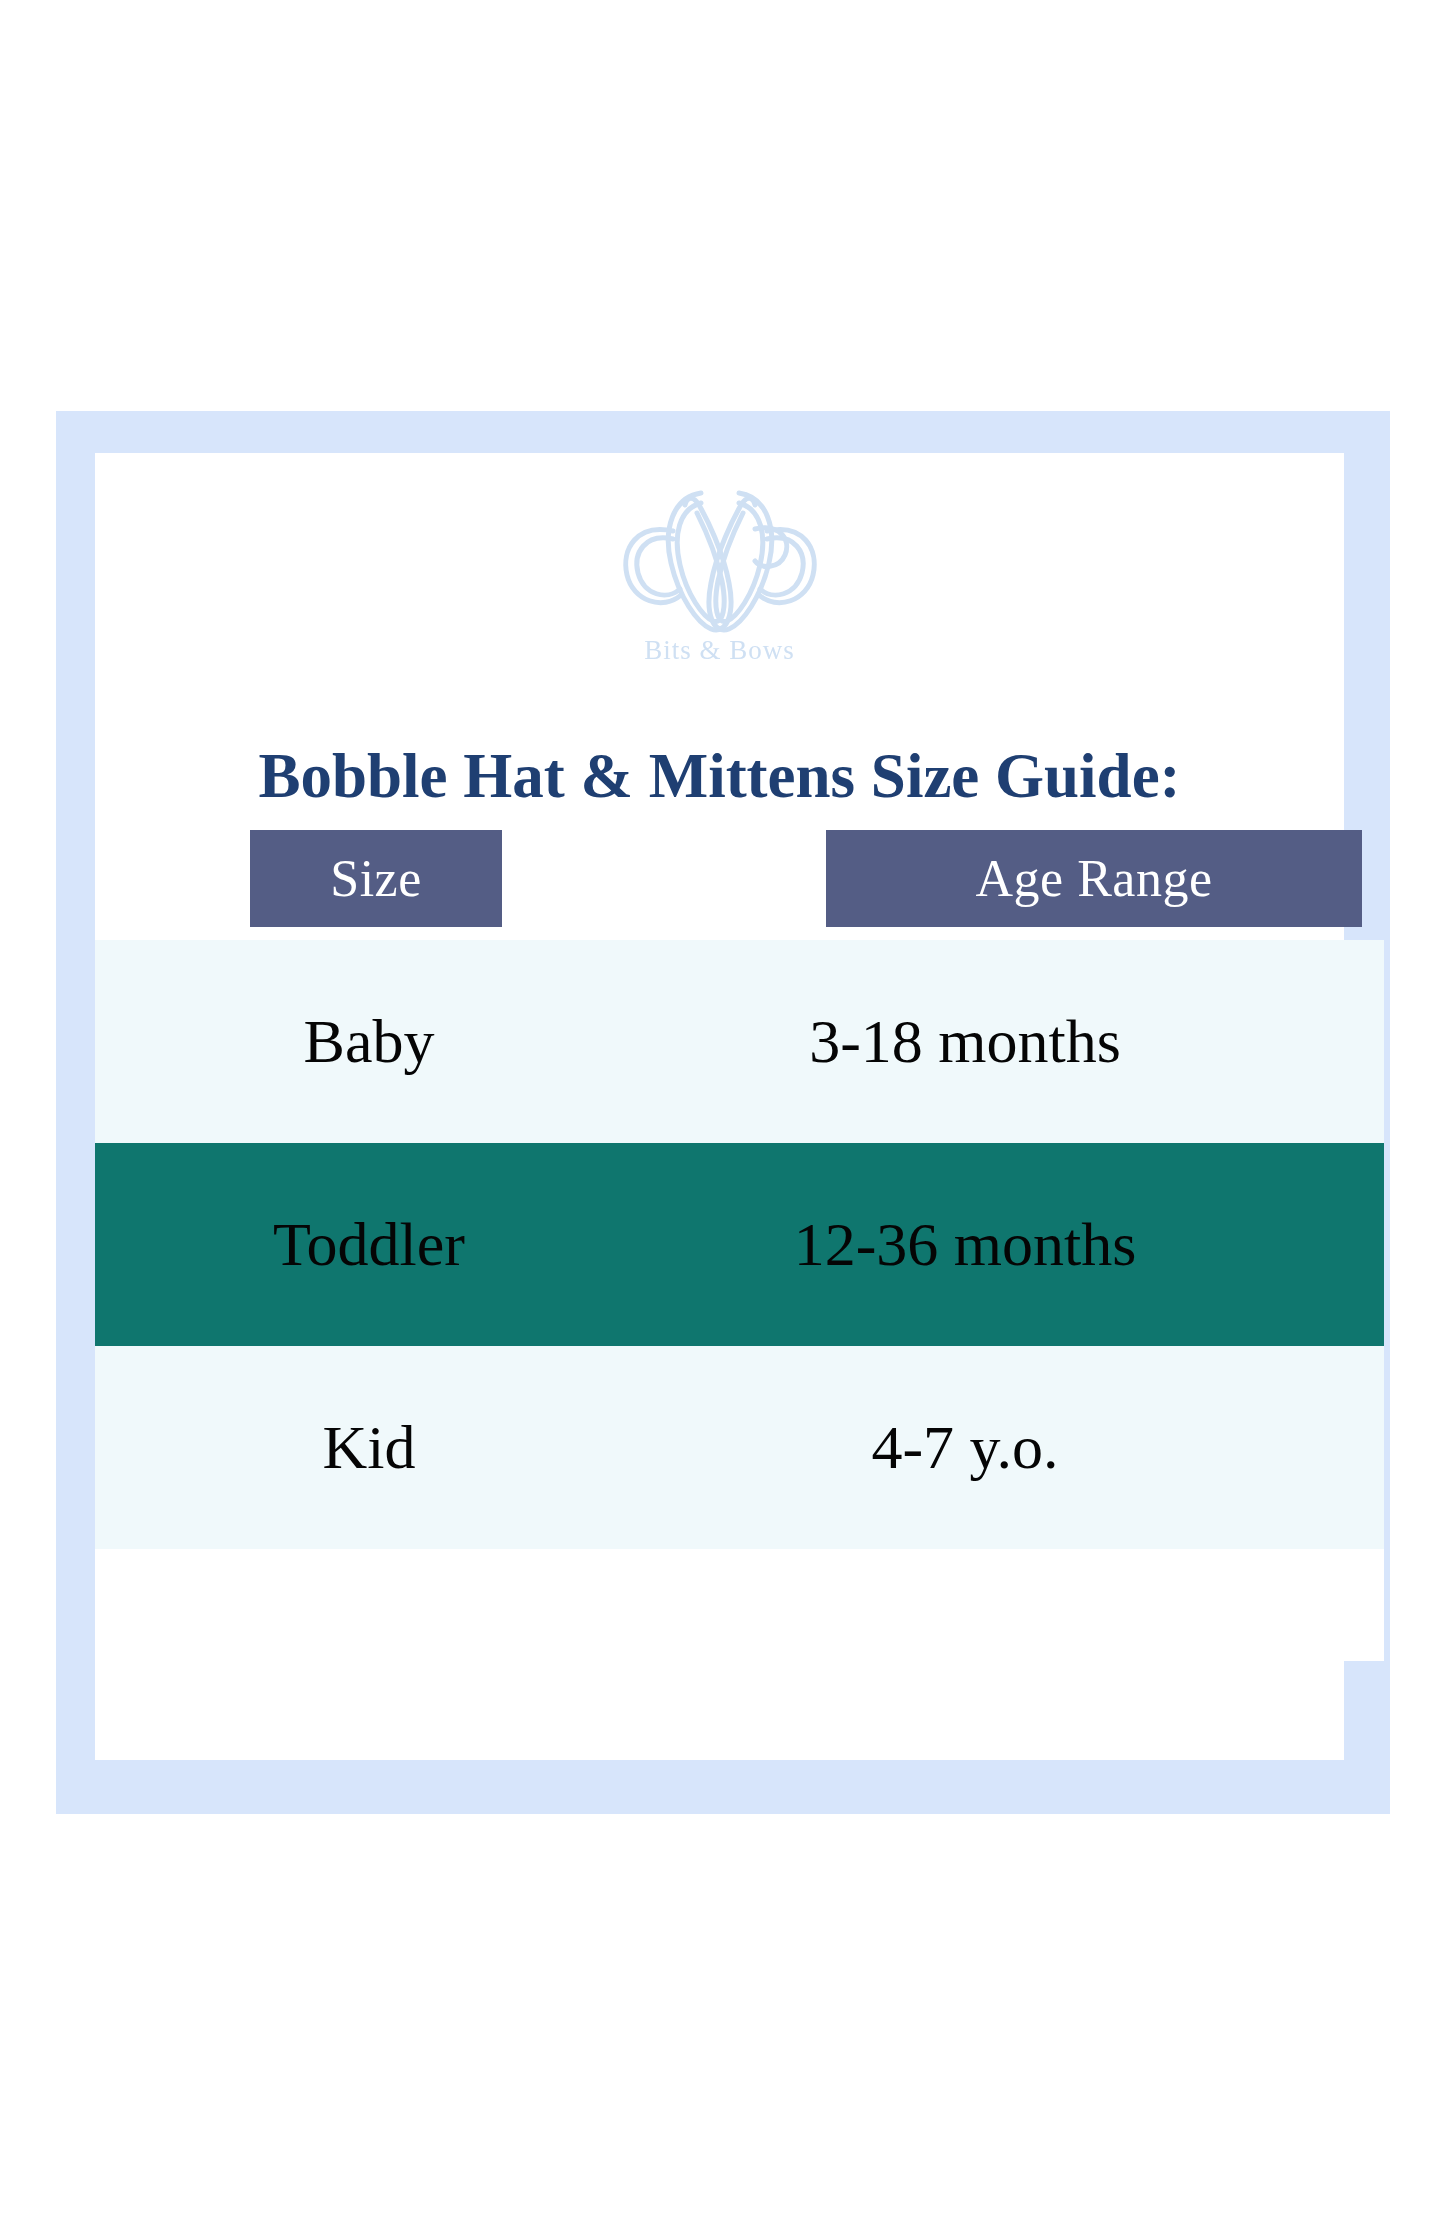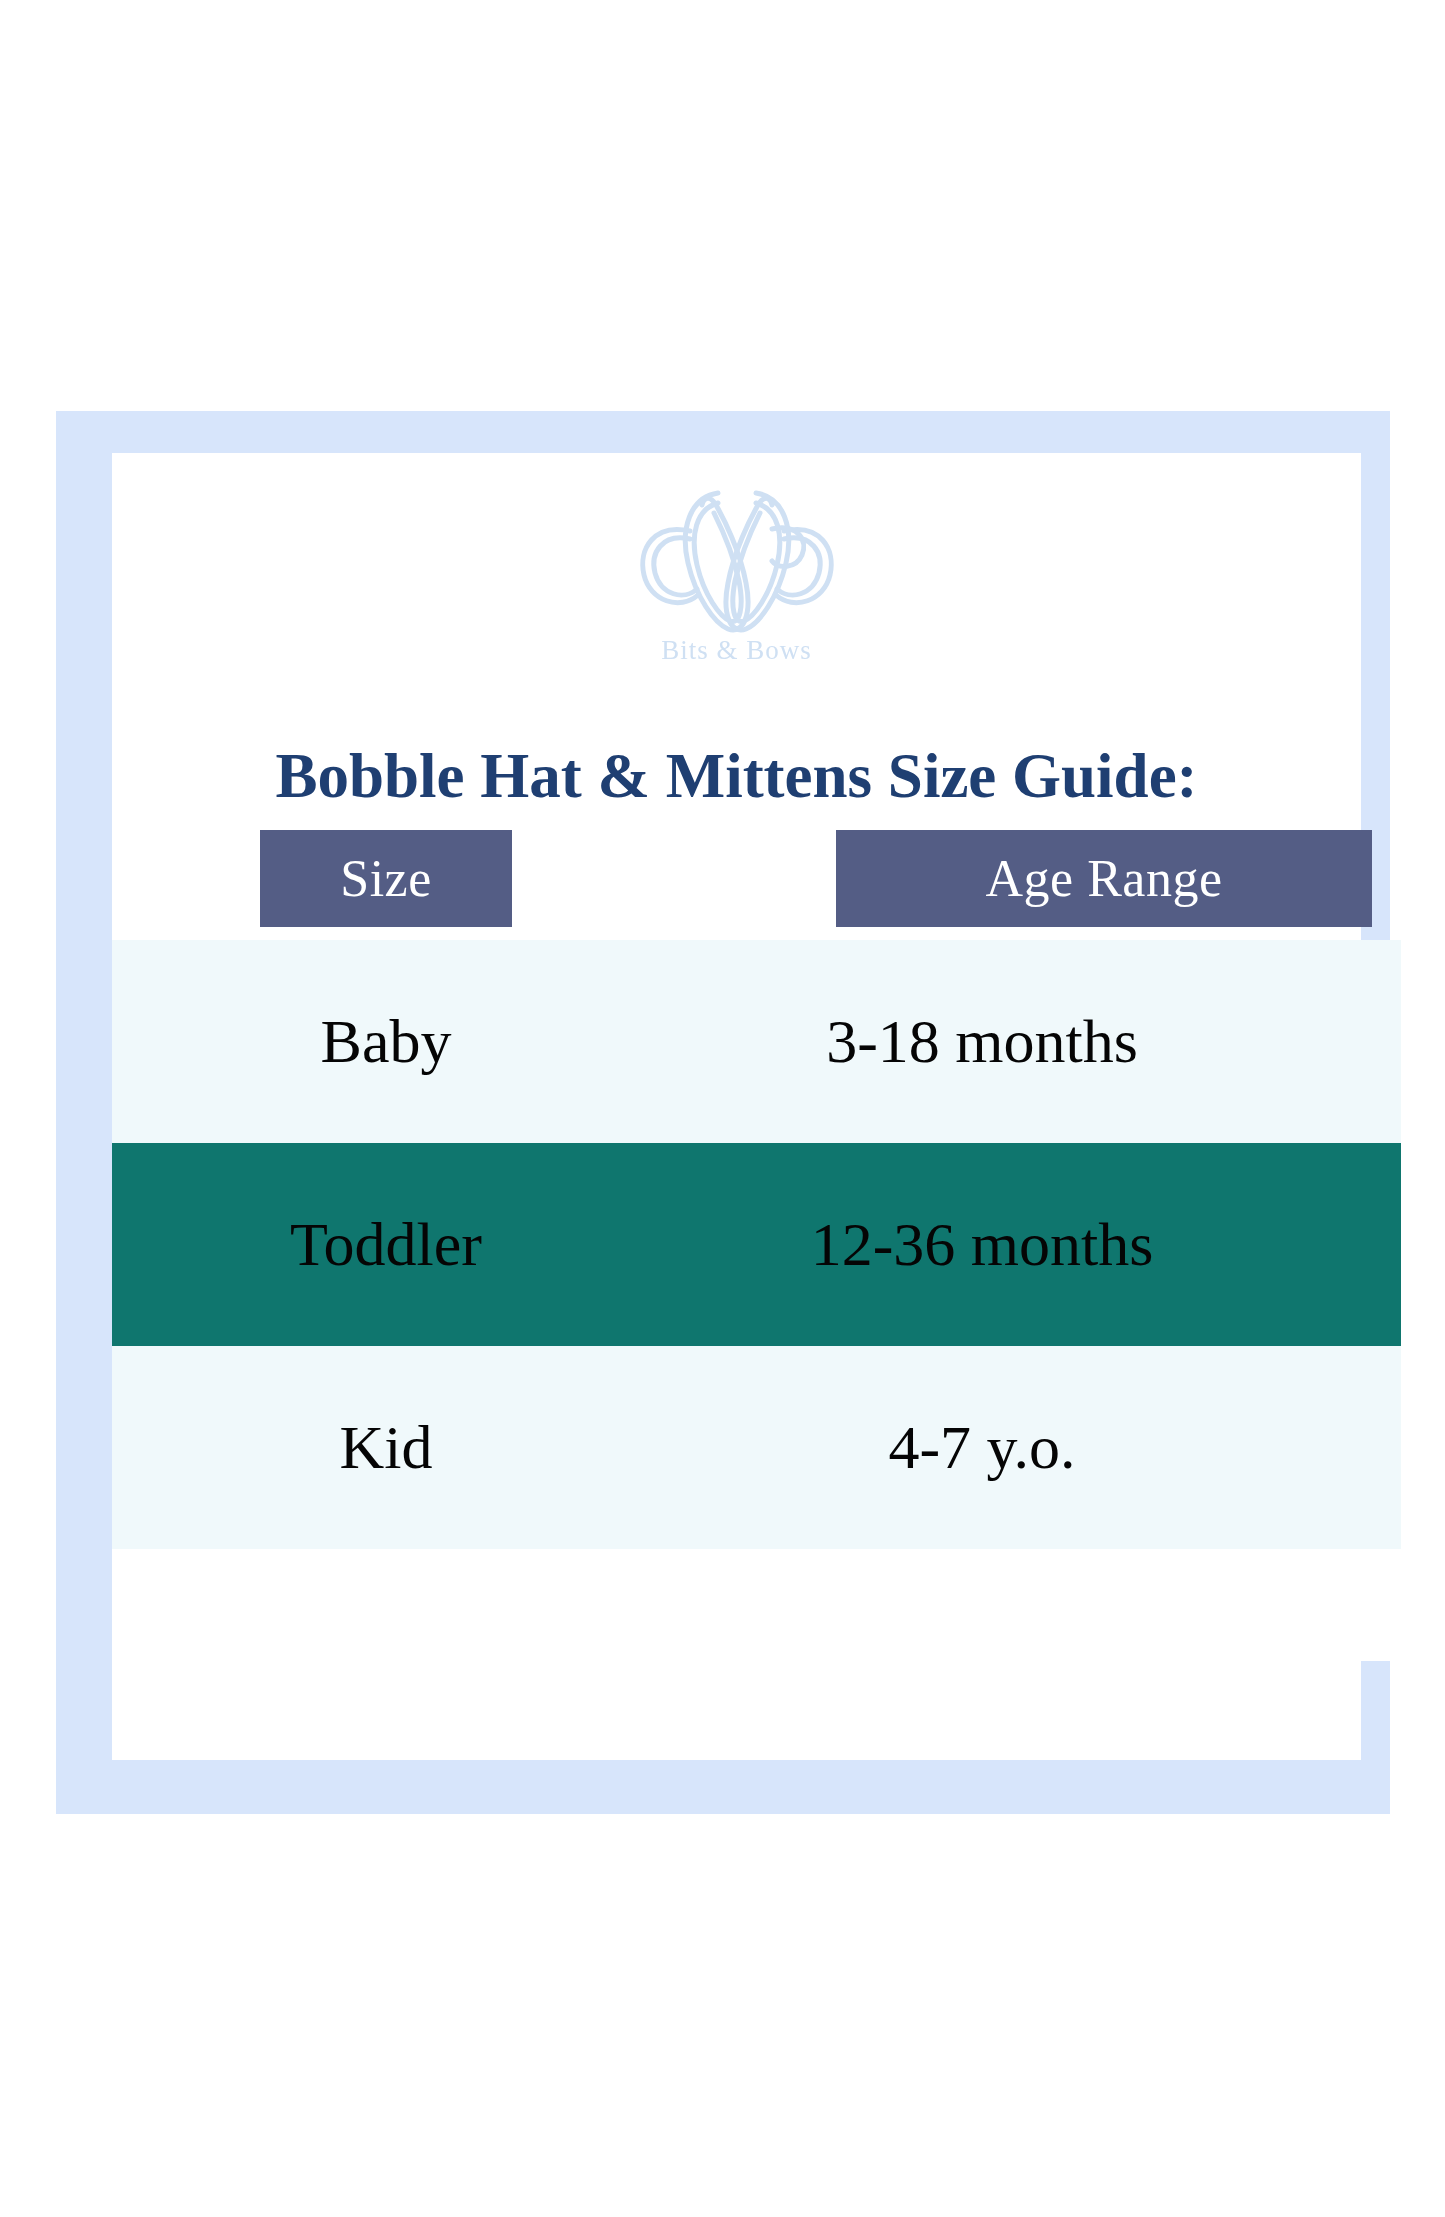--- a/index.html
+++ b/index.html
@@ -80,20 +80,21 @@
   .table {
     position: absolute;
     left: 0;
     top: 340px;
     width: 1249px;
   }
 
   .thead {
     position: relative;
     height: 147px;
+    margin-left: 7px;
   }
   .th {
     position: absolute;
     top: 37px;
     height: 97px;
     background: #545d85;
     color: #ffffff;
     display: flex;
     align-items: center;
     justify-content: center;
@@ -128,21 +129,21 @@
     height: 100%;
     white-space: nowrap;
   }
   .cell-size { left: 100px; width: 348px; }
   .cell-age  { left: 560px; width: 620px; }
 </style>
 </head>
 <body>
 
 <div class="frame">
-  <div class="card" style="left:56px; top:42px; position:absolute;">
+  <div class="card" style="left:39px; top:42px; position:absolute;">
 
     <div class="brand">
       <svg class="brand-mark" viewBox="0 0 210 170" aria-hidden="true">
         <g fill="none" stroke="#cfe0f3" stroke-width="5" stroke-linecap="round" stroke-linejoin="round">
 
           <path d="M58 60 C22 52 6 78 12 104 C18 130 48 140 66 124"></path>
           <path d="M58 68 C30 62 18 82 23 102 C29 124 52 130 65 118"></path>
 
           <path d="M152 60 C188 52 204 78 198 104 C192 130 162 140 144 124"></path>
           <path d="M152 68 C180 62 192 82 187 102 C181 124 158 130 145 118"></path>

